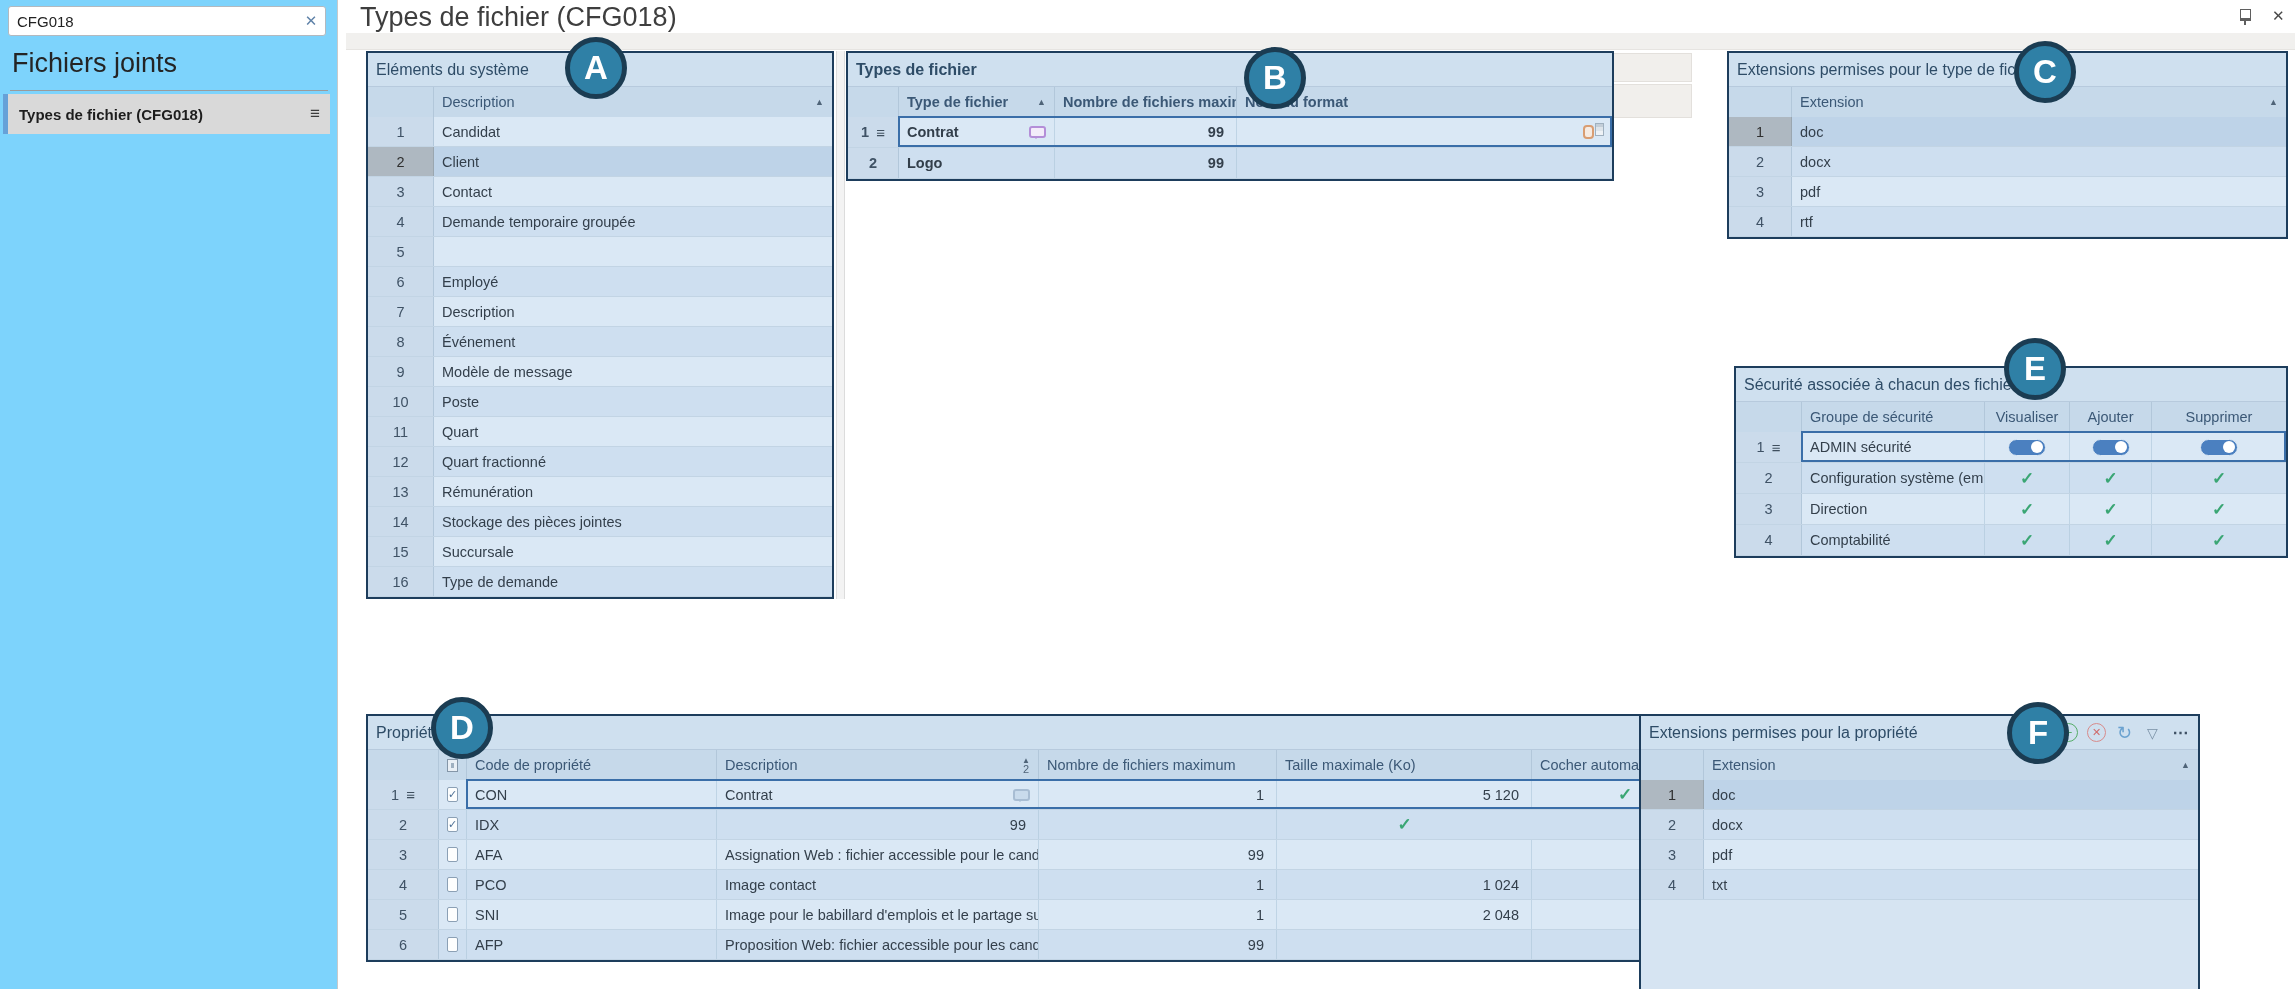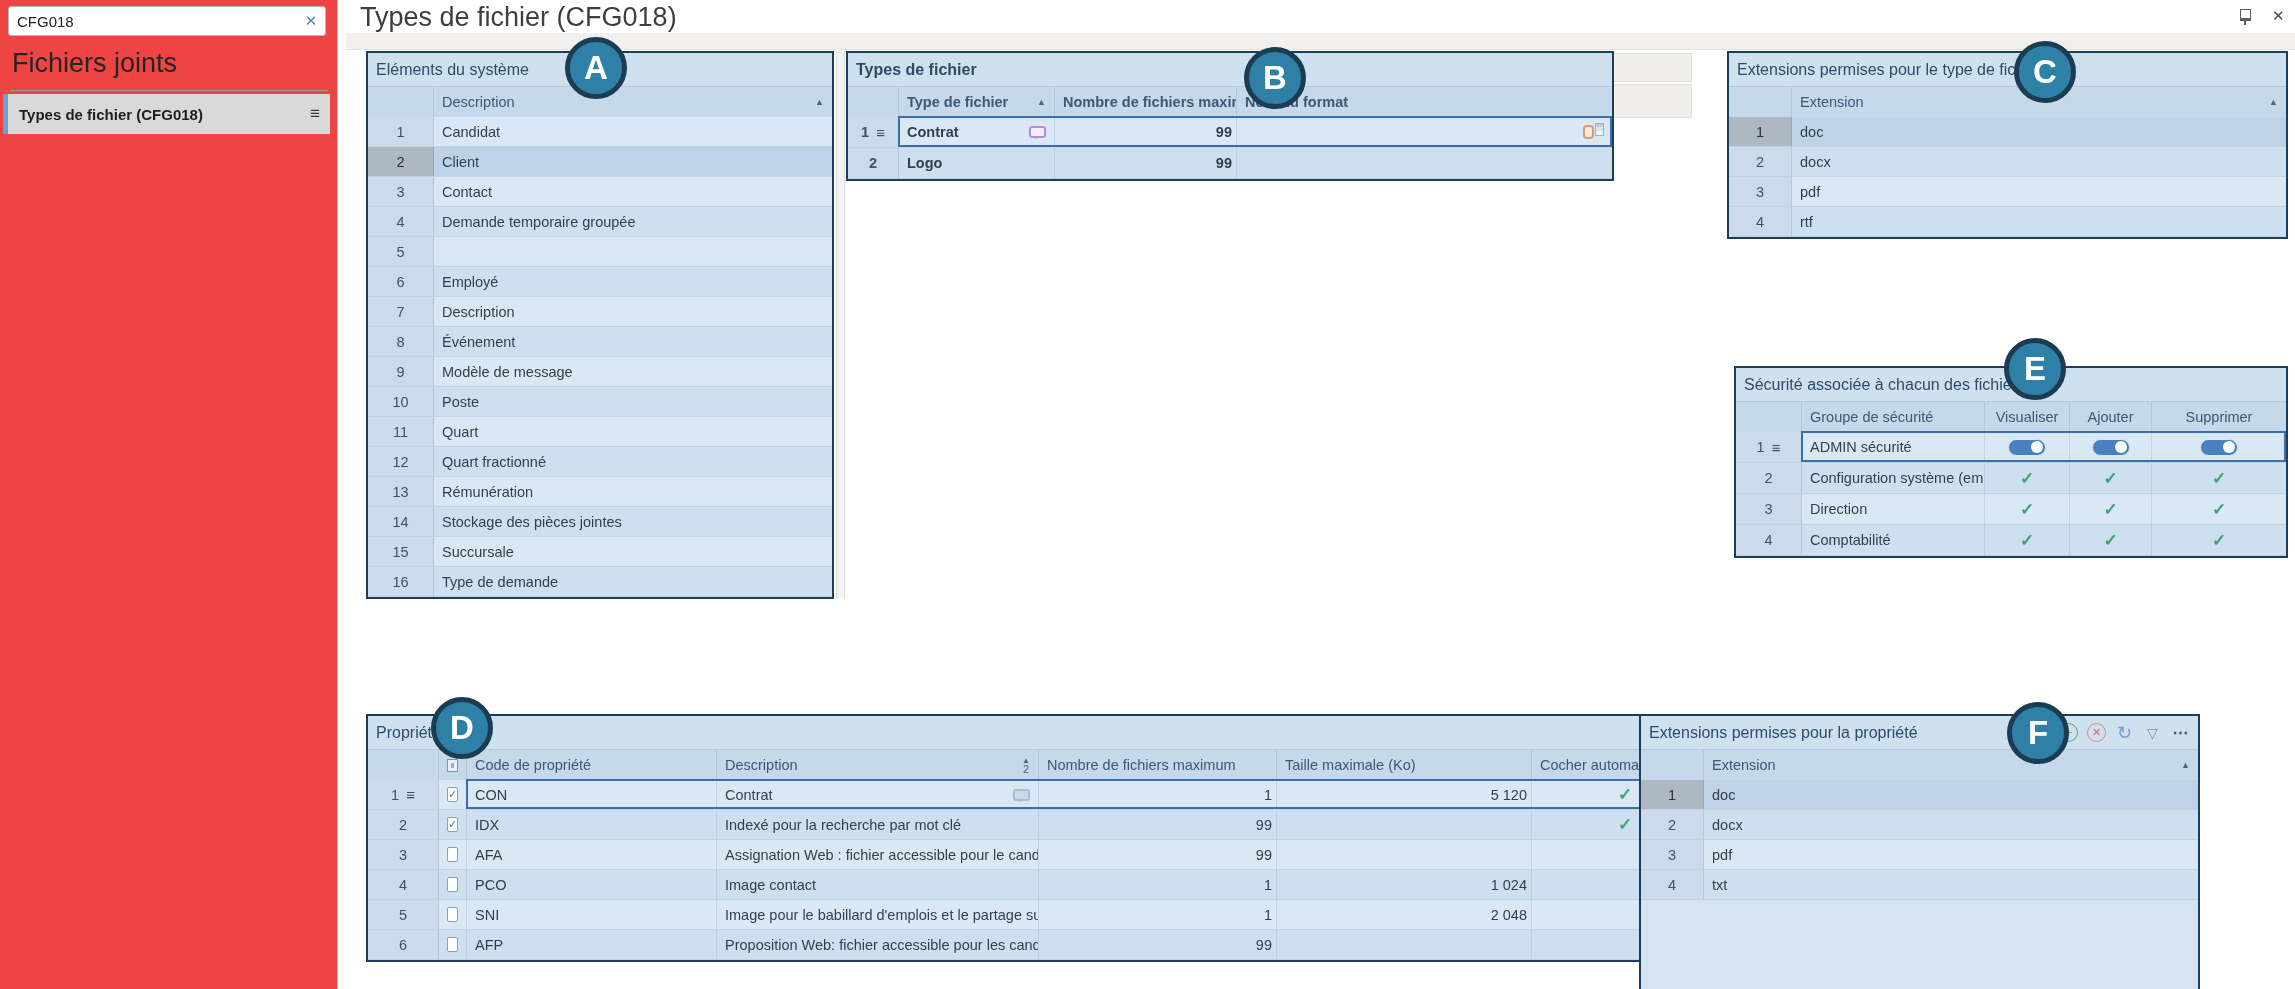--- a/index.html
+++ b/index.html
@@ -1,19 +1,19 @@
 <!DOCTYPE html>
 <html><head>
 <meta charset="utf-8">
 <style>
   * { margin:0; padding:0; box-sizing:border-box; }
   html,body { width:2295px; height:989px; background:#fff; font-family:"Liberation Sans",sans-serif; overflow:hidden; position:relative; }
 
   
-  #sidebar { position:absolute; left:0; top:0; width:338px; height:989px; background:#ef4444; border-right:1px solid #c9c9c9; }
+  #sidebar { position:absolute; left:0; top:0; width:338px; height:989px; background:#7dd3fc; border-right:1px solid #c9c9c9; }
   .searchbox { position:absolute; left:8px; top:6px; width:318px; height:30px; border:1px solid #b3b9bf; border-radius:3px; background:#fff; display:flex; align-items:center; }
   .searchbox input { border:none; outline:none; flex:1; font-size:15px; color:#222; padding-left:8px; font-family:inherit; background:transparent; }
   .searchbox .clear { width:28px; text-align:center; color:#5f82a8; font-size:15px; cursor:pointer; }
   .side-heading { position:absolute; left:12px; top:48px; font-size:27px; color:#242424; }
   .side-divider { position:absolute; left:10px; top:90px; width:318px; height:1px; background:#9b9b9b; }
   .side-item { position:absolute; left:3px; top:94px; width:327px; height:40px; background:#d9d9d9; display:flex; align-items:center; }
   .side-item .accent { position:absolute; left:0; top:0; width:5px; height:40px; background:#66a1d8; }
   .side-item .lbl { margin-left:16px; font-weight:bold; font-size:15px; color:#1d1d1d; }
   .side-item .burger { position:absolute; right:10px; color:#3c3c3c; font-size:17px; }
 
@@ -39,21 +39,21 @@
   .sort { margin-left:auto; font-size:9px; color:#4f6478; padding-left:6px; }
   .sort2 { margin-left:auto; display:flex; flex-direction:column; align-items:center; line-height:9px; color:#4f6478; }
   .sort2 .tri { font-size:8px; } .sort2 .rank { font-size:11px; }
 
   .tb > div.row { display:grid; border-bottom:1px solid #c2d4e4; font-size:14.5px; color:#333f4b; position:relative; }
   .tb > div:nth-of-type(odd) { background:#dae8f5; }
   .tb > div:nth-of-type(even) { background:#cedff0; }
   .cell { padding:0 8px; height:100%; display:flex; align-items:center; overflow:hidden; white-space:nowrap; border-right:1px solid rgba(170,195,215,.55); }
   .cell:last-child { border-right:none; }
   .cell.num { justify-content:center; background:#cbdbeb; border-right:1px solid #b2c7da; color:#3f5265; padding:0 4px; gap:7px; }
-  .cell.r { justify-content:flex-end; padding-right:4px; }
+  .cell.r { justify-content:flex-end; padding-right:12px; }
   .cell.c { justify-content:center; }
 
   
   .tb > div.row.fillsel.selected { background:#bed3e8; }
   .tb > div.row.fillsel.selected .cell.num { background:#aeb8c1; border-right-color:#9aa6af; color:#2f2f2f; }
   
   .row.outlinesel.selected::after { content:""; position:absolute; top:-1px; bottom:0; right:0; border:2px solid #3a6ea8; pointer-events:none; }
   .rowB.selected::after { left:50px; }
   .rowD.selected::after { left:98px; }
   .rowE.selected::after { left:65px; }
@@ -436,24 +436,20 @@
 
       <div class="row gD rowD outlinesel">
         <div class="cell num">
           <span>2</span>
 
         </div>
         <div class="cell c">
           <span class="cb checked"></span>
         </div>
         <div class="cell">IDX</div>
-        <div class="cell">
-          <span>Indexé pour la recherche par mot clé</span>
-
-        </div>
         <div class="cell r">99</div>
         <div class="cell r"></div>
         <div class="cell c">
           <span class="check">✓</span>
         </div>
       </div>
 
       <div class="row gD rowD outlinesel">
         <div class="cell num">
           <span>3</span>

